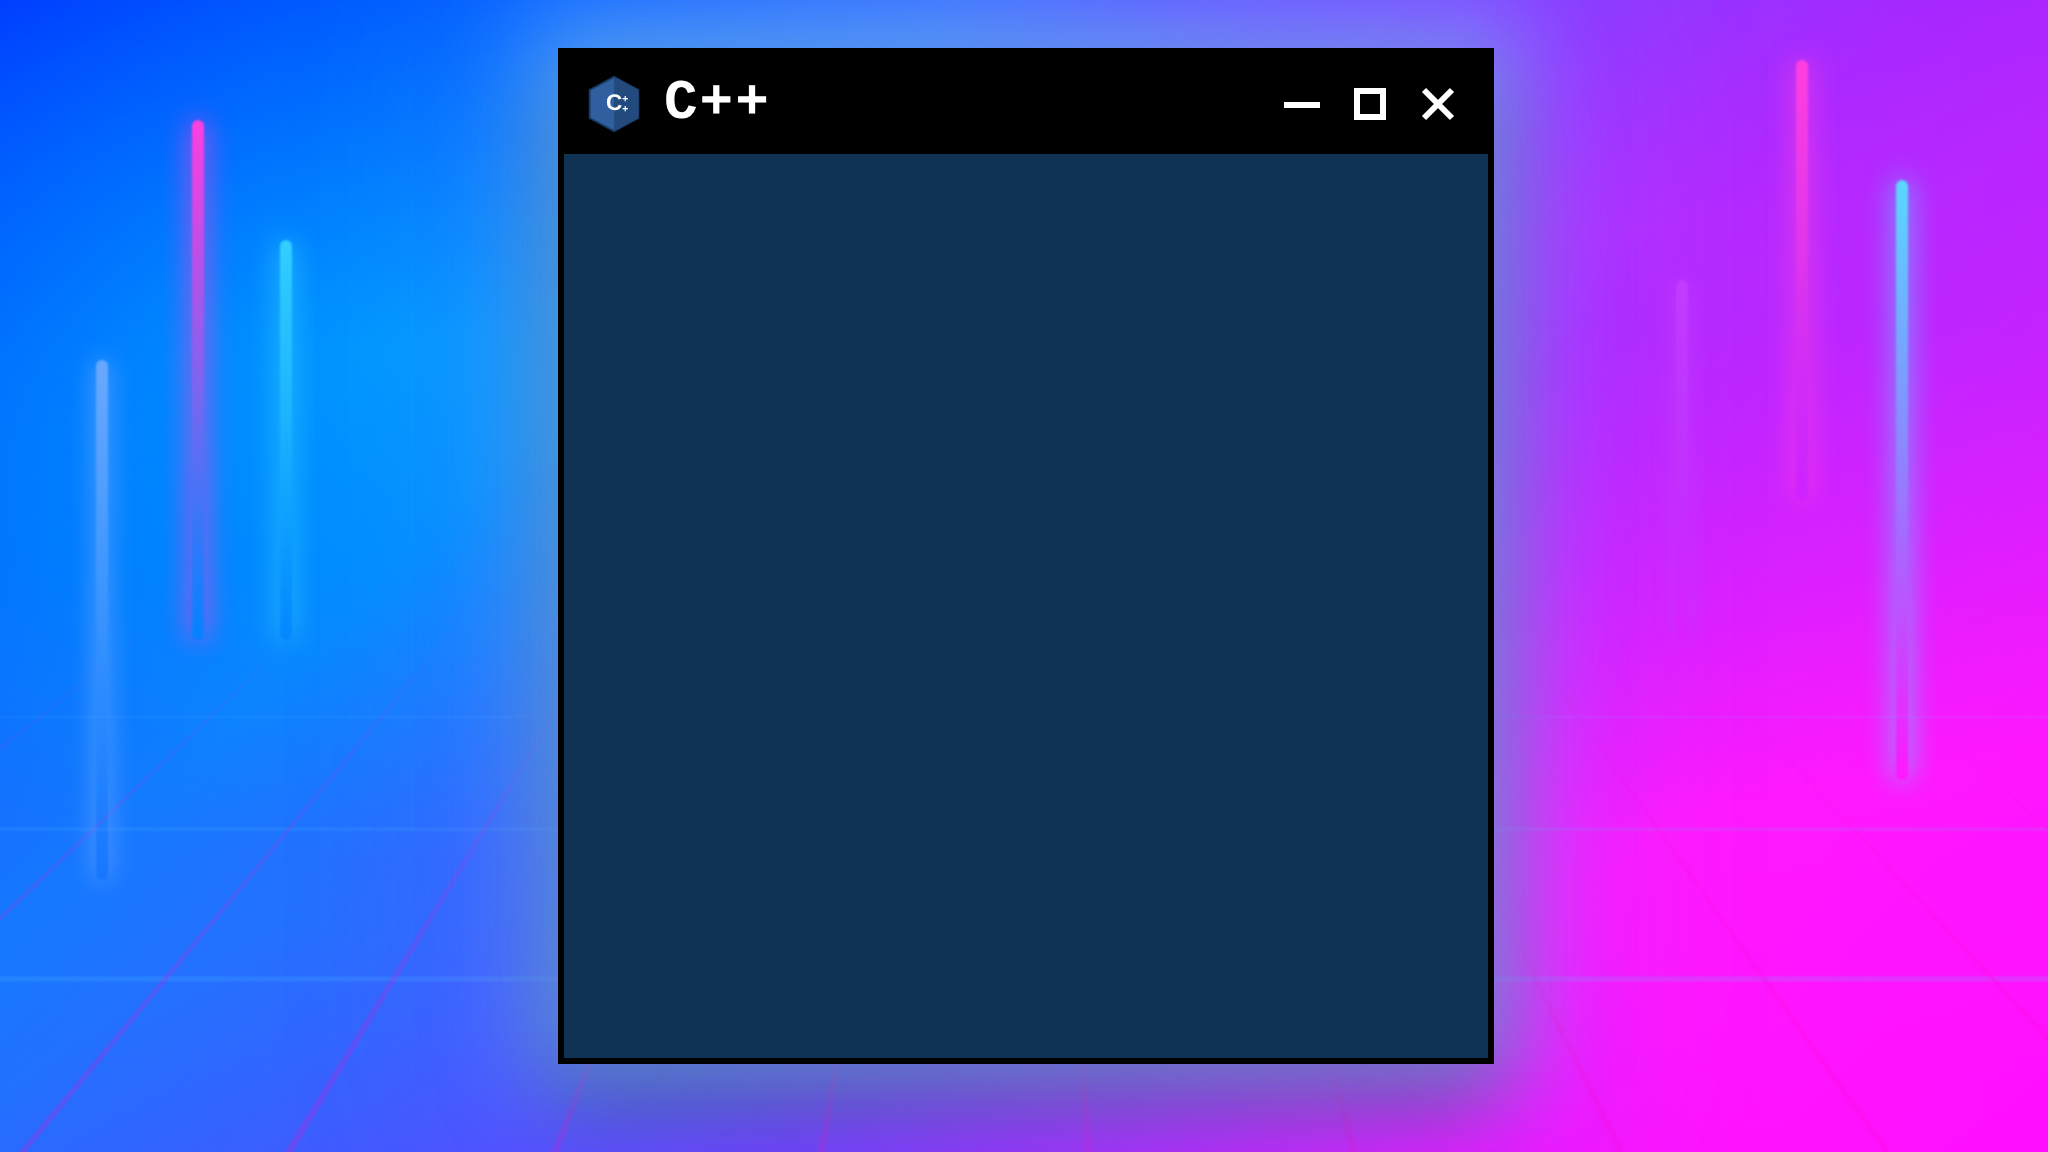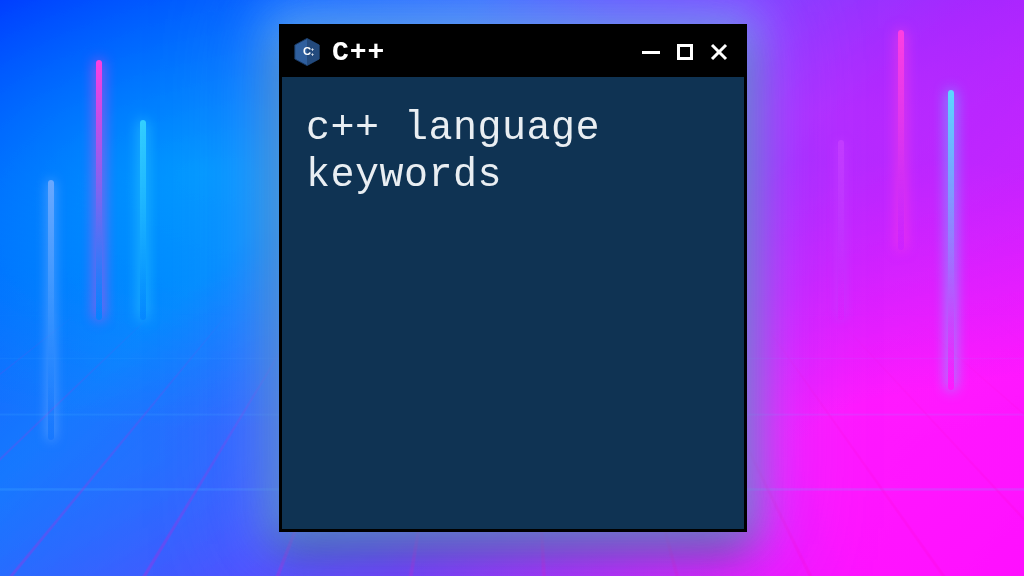--- a/index.html
+++ b/index.html
@@ -158,15 +158,13 @@
       </div>
       <div class="win-btn" title="close">
         <svg class="x-svg" viewBox="0 0 20 20" width="20" height="20">
           <line x1="3" y1="3" x2="17" y2="17"></line>
           <line x1="17" y1="3" x2="3" y2="17"></line>
         </svg>
       </div>
     </div>
   </div>
 
-  <div class="content">c++ language
-keywords</div>
 </div>
 
 </body></html>

